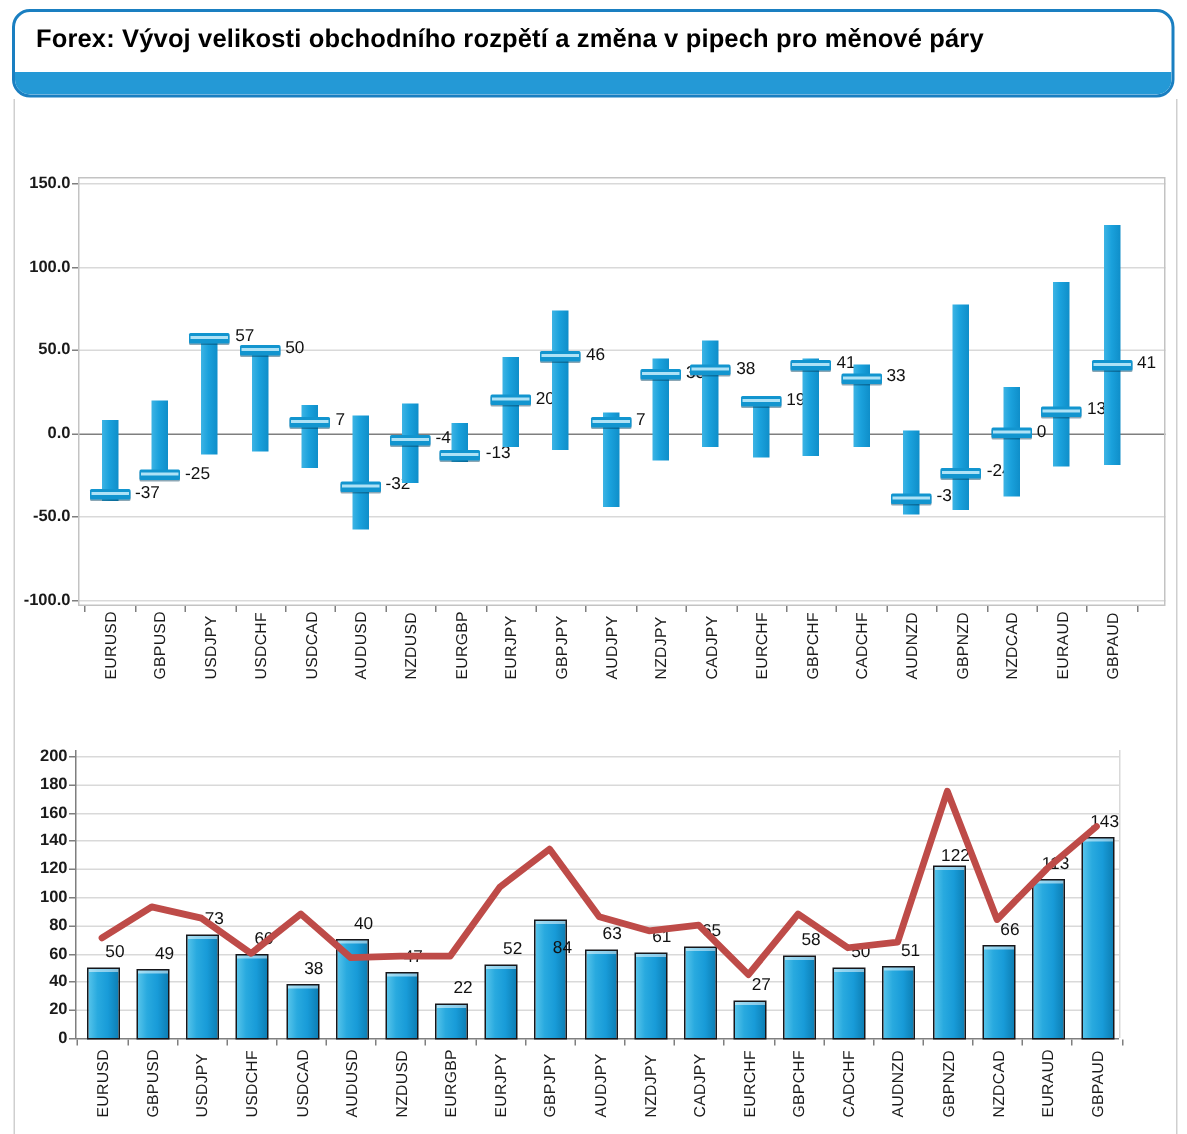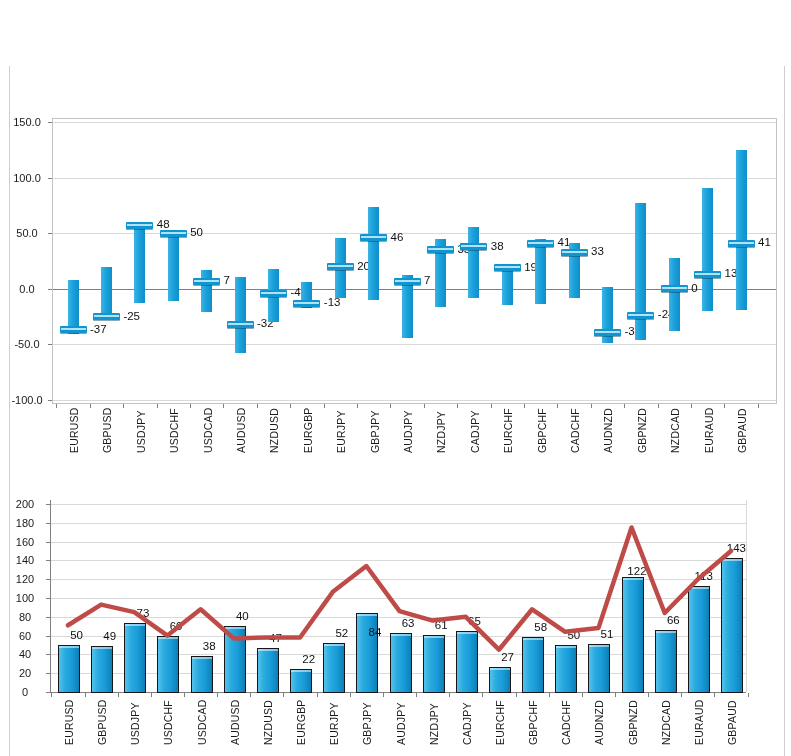--- a/index.html
+++ b/index.html
@@ -31,21 +31,21 @@
   .chart-title{
     position:absolute;font-size:13px;font-weight:bold;color:#000;white-space:nowrap;
   }
   .chart-title .red{color:#df2825;}
   
   .layer{position:absolute;left:0;top:0;width:791px;height:756px;pointer-events:none;}
   .gridline{position:absolute;height:1px;background:#d9d9d9;}
   .axisline{position:absolute;background:#7f7f7f;}
   .plotborder{position:absolute;border:1px solid #c3c3c3;}
   .ytick{
-    position:absolute;font-size:11px;color:#1a1a1a;text-align:center;width:40px;
+    position:absolute;font-size:11px;color:#1a1a1a;text-align:right;width:40px;font-weight:bold;
   }
   .tickmark{position:absolute;background:#7f7f7f;}
   .rangebar{
     position:absolute;
     background:linear-gradient(90deg,#3db4e4 0%,#1aa1dc 45%,#0f8ec9 100%);
   }
   .marker{
     position:absolute;height:7px;background:#1295cf;border-radius:1px;
     box-shadow:0 1px 0 rgba(0,60,90,.45);
   }
@@ -66,20 +66,24 @@
   .collabel{
     position:absolute;font-size:11.5px;color:#111;text-align:right;width:30px;white-space:nowrap;
   }
   svg{position:absolute;overflow:visible;}
 </style>
 </head>
 <body>
 
 <div class="page">
 
+  <div class="header-box">
+    <div class="header-title">Forex: Vývoj velikosti obchodního rozpětí a změna v pipech pro měnové páry</div>
+    <div class="header-accent"></div>
+  </div>
 
   <div class="content-panel"></div>
 
 
 
   <div class="layer" id="chart-layer">
       <div class="gridline" style="left: 52px; width: 725px; top: 122px;"></div>
       <div class="ytick" style="left: 7px; top: 116px; width: 40px;">150.0</div>
       <div class="tickmark" style="left: 48px; top: 122px; width: 4px; height: 1px;"></div>
       <div class="gridline" style="left: 52px; width: 725px; top: 177.6px;"></div>
@@ -129,21 +133,21 @@
       <div class="rangebar" style="left: 100.9px; width: 11px; top: 266.56px; height: 53.376px;"></div>
       <div class="marker" style="left: 92.9px; width: 27px; top: 313.1px;">
         <div class="marker-stripe"></div>
       </div>
       <div class="vlabel" style="left: 123.4px; top: 309.6px;">-25</div>
       <div class="xlabel" style="left: 101.4px; top: 453px;">GBPUSD</div>
       <div class="rangebar" style="left: 134.3px; width: 11px; top: 223.192px; height: 80.064px;"></div>
       <div class="marker" style="left: 126.3px; width: 27px; top: 221.916px;">
         <div class="marker-stripe"></div>
       </div>
-      <div class="vlabel" style="left: 156.8px; top: 218.416px;">48</div>
+      <div class="vlabel" style="left: 156.8px; top: 218.416px;">57</div>
       <div class="xlabel" style="left: 134.8px; top: 453px;">USDJPY</div>
       <div class="rangebar" style="left: 167.7px; width: 11px; top: 232.088px; height: 68.944px;"></div>
       <div class="marker" style="left: 159.7px; width: 27px; top: 229.7px;">
         <div class="marker-stripe"></div>
       </div>
       <div class="vlabel" style="left: 190.2px; top: 226.2px;">50</div>
       <div class="xlabel" style="left: 168.2px; top: 453px;">USDCHF</div>
       <div class="rangebar" style="left: 201.1px; width: 11px; top: 269.896px; height: 42.256px;"></div>
       <div class="marker" style="left: 193.1px; width: 27px; top: 277.516px;">
         <div class="marker-stripe"></div>

